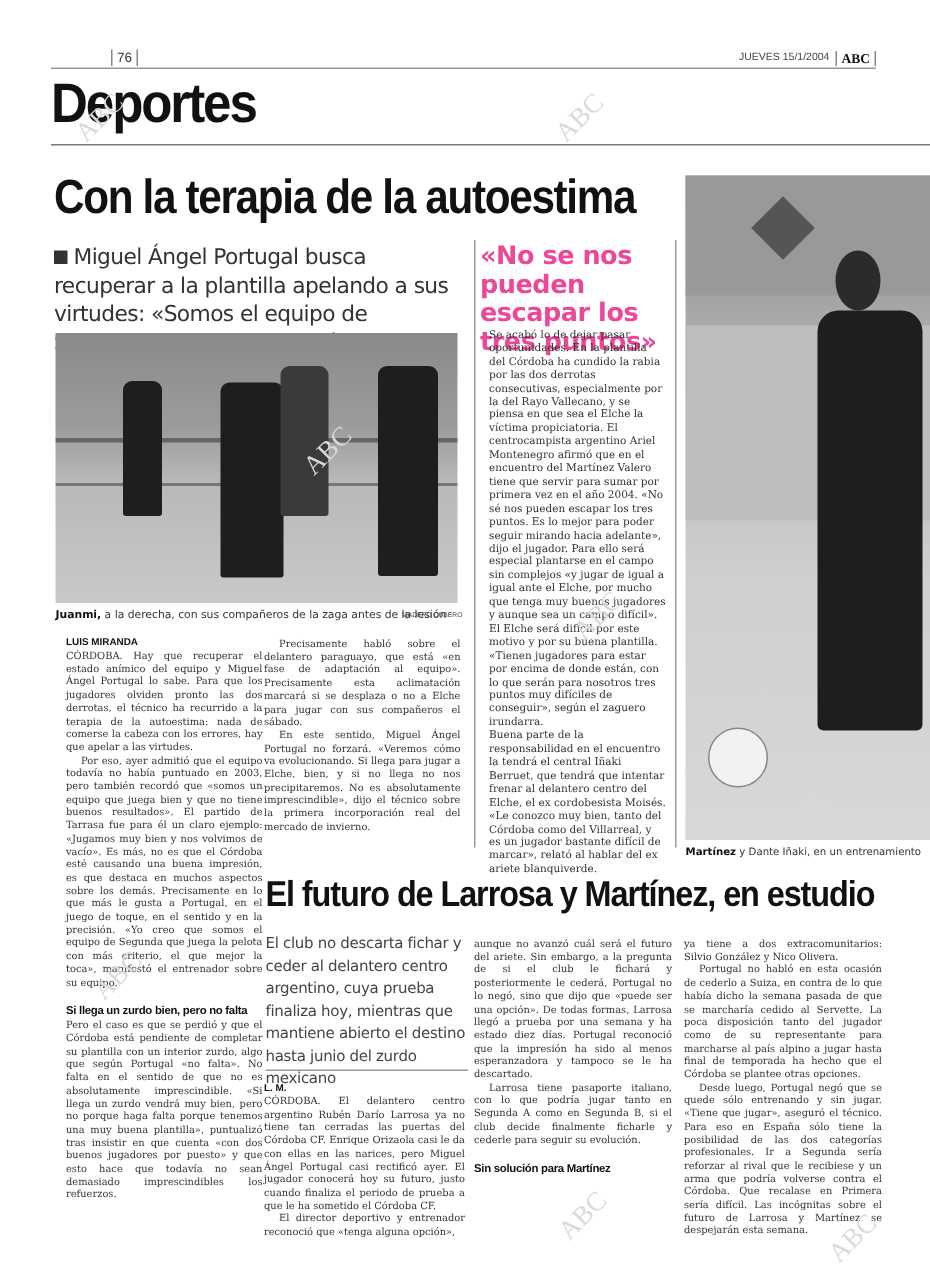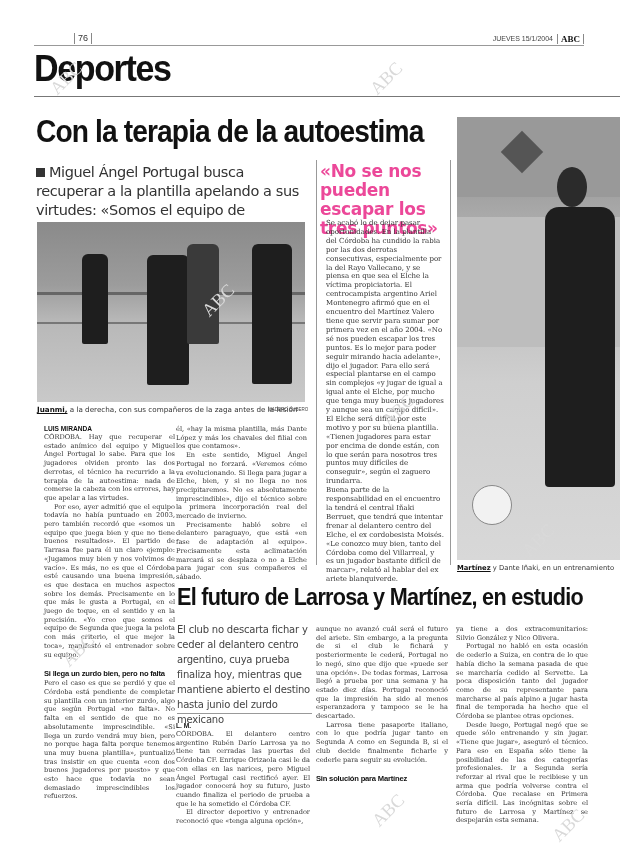--- a/index.html
+++ b/index.html
@@ -11,21 +11,21 @@
   .topline{left:34px;right:36px;top:45px;height:1px;background:#999;}
   .section{left:34px;top:48px;font:bold 37px "Liberation Sans",sans-serif;letter-spacing:-1.5px;transform:scaleX(0.92);transform-origin:left;color:#111;}
   .secline{left:34px;right:0;top:96px;height:1px;background:#777;}
   .headline{left:36px;top:113px;font:bold 32px "Liberation Sans",sans-serif;letter-spacing:-1px;transform:scaleX(0.88);transform-origin:left;color:#111;white-space:nowrap;}
   .deck{left:36px;top:163px;width:272px;font:14.5px "DejaVu Sans",sans-serif;line-height:19px;color:#333;letter-spacing:-0.4px;}
   .deck .sq{display:inline-block;width:9px;height:9px;background:#333;margin-right:4px;}
   .photo1{left:37px;top:222px;width:268px;height:180px;background:linear-gradient(180deg,#8a8a8a 0%,#9c9c9c 35%,#b8b8b8 55%,#c9c9c9 100%);overflow:hidden;}
   .photo2{left:457px;top:117px;width:163px;height:443px;background:linear-gradient(180deg,#888 0%,#b5b5b5 30%,#cfcfcf 60%,#d8d8d8 100%);overflow:hidden;}
   .fig{position:absolute;background:#1e1e1e;border-radius:6px 6px 2px 2px;}
   .caption{font:7.2px "DejaVu Sans",sans-serif;color:#333;line-height:9px;}
-  .caption b{font-weight:bold;color:#111;text-decoration:underline;}
+  .caption b{font-weight:bold;color:#111;}
   .credit{font:4.5px "Liberation Sans",sans-serif;color:#444;}
   .col{font:6.6px "DejaVu Serif",serif;line-height:8.7px;color:#333;text-align:justify;}
   .col p{margin:0;text-indent:0;}
   .col p.ind{text-indent:10px;}
   .byline{font:bold 6.6px "Liberation Sans",sans-serif;color:#111;margin:0 0 1px 0;}
   .subhead{font:bold 7.6px "Liberation Sans",sans-serif;color:#111;margin:10px 0 1px 0;letter-spacing:-0.2px;}
   .quote-title{font:bold 17px "DejaVu Sans",sans-serif;line-height:19px;text-align:left;color:#ec4899;letter-spacing:-0.3px;}
   .vrule{width:1px;background:#999;}
   .head2{left:177px;top:583px;font:bold 24px "Liberation Sans",sans-serif;letter-spacing:-0.8px;transform:scaleX(0.9);transform-origin:left;color:#111;white-space:nowrap;}
   .deck2{left:177px;top:622px;width:138px;font:10px "DejaVu Sans",sans-serif;line-height:15px;color:#444;letter-spacing:-0.2px;}
@@ -59,23 +59,22 @@
 <div class="abs credit" style="left:268px;top:407px;">MADERO CUBERO</div>
 
 <div class="abs col" style="left:44px;top:425px;width:131px;">
   <div class="byline">LUIS MIRANDA</div>
   <p>CÓRDOBA. Hay que recuperar el estado anímico del equipo y Miguel Ángel Portugal lo sabe. Para que los jugadores olviden pronto las dos derrotas, el técnico ha recurrido a la terapia de la autoestima: nada de comerse la cabeza con los errores, hay que apelar a las virtudes.</p>
   <p class="ind">Por eso, ayer admitió que el equipo todavía no había puntuado en 2003, pero también recordó que «somos un equipo que juega bien y que no tiene buenos resultados». El partido de Tarrasa fue para él un claro ejemplo: «Jugamos muy bien y nos volvimos de vacío». Es más, no es que el Córdoba esté causando una buena impresión, es que destaca en muchos aspectos sobre los demás. Precisamente en lo que más le gusta a Portugal, en el juego de toque, en el sentido y en la precisión. «Yo creo que somos el equipo de Segunda que juega la pelota con más criterio, el que mejor la toca», manifestó el entrenador sobre su equipo.</p>
   <div class="subhead">Si llega un zurdo bien, pero no falta</div>
   <p>Pero el caso es que se perdió y que el Córdoba está pendiente de completar su plantilla con un interior zurdo, algo que según Portugal «no falta». No falta en el sentido de que no es absolutamente imprescindible. «Si llega un zurdo vendrá muy bien, pero no porque haga falta porque tenemos una muy buena plantilla», puntualizó tras insistir en que cuenta «con dos buenos jugadores por puesto» y que esto hace que todavía no sean demasiado imprescindibles los refuerzos.</p>
 </div>
 <div class="abs col" style="left:176px;top:425px;width:131px;">
-  <p>él, «hay la misma plantilla, más Dante López y más los chavales del filial con los que contamos».</p>
+  <p class="ind">Precisamente habló sobre el delantero paraguayo, que está «en fase de adaptación al equipo». Precisamente esta aclimatación marcará si se desplaza o no a Elche para jugar con sus compañeros el sábado.</p>
   <p class="ind">En este sentido, Miguel Ángel Portugal no forzará. «Veremos cómo va evolucionando. Si llega para jugar a Elche, bien, y si no llega no nos precipitaremos. No es absolutamente imprescindible», dijo el técnico sobre la primera incorporación real del mercado de invierno.</p>
-  <p class="ind">Precisamente habló sobre el delantero paraguayo, que está «en fase de adaptación al equipo». Precisamente esta aclimatación marcará si se desplaza o no a Elche para jugar con sus compañeros el sábado.</p>
 </div>
 
 <div class="abs vrule" style="left:316px;top:160px;height:405px;"></div>
 <div class="abs vrule" style="left:450px;top:160px;height:405px;"></div>
 <div class="abs quote-title" style="left:320px;top:162px;width:126px;">«No se nos pueden escapar los tres puntos»</div>
 <div class="abs col" style="left:326px;top:219px;width:118px;text-align:left;font-size:7px;line-height:8.9px;">
   <p>Se acabó lo de dejar pasar oportunidades. En la plantilla del Córdoba ha cundido la rabia por las dos derrotas consecutivas, especialmente por la del Rayo Vallecano, y se piensa en que sea el Elche la víctima propiciatoria. El centrocampista argentino Ariel Montenegro afirmó que en el encuentro del Martínez Valero tiene que servir para sumar por primera vez en el año 2004. «No sé nos pueden escapar los tres puntos. Es lo mejor para poder seguir mirando hacia adelante», dijo el jugador. Para ello será especial plantarse en el campo sin complejos «y jugar de igual a igual ante el Elche, por mucho que tenga muy buenos jugadores y aunque sea un campo difícil».</p>
   <p>El Elche será difícil por este motivo y por su buena plantilla. «Tienen jugadores para estar por encima de donde están, con lo que serán para nosotros tres puntos muy difíciles de conseguir», según el zaguero irundarra.</p>
   <p>Buena parte de la responsabilidad en el encuentro la tendrá el central Iñaki Berruet, que tendrá que intentar frenar al delantero centro del Elche, el ex cordobesista Moisés. «Le conozco muy bien, tanto del Córdoba como del Villarreal, y es un jugador bastante difícil de marcar», relató al hablar del ex ariete blanquiverde.</p>
 </div>

